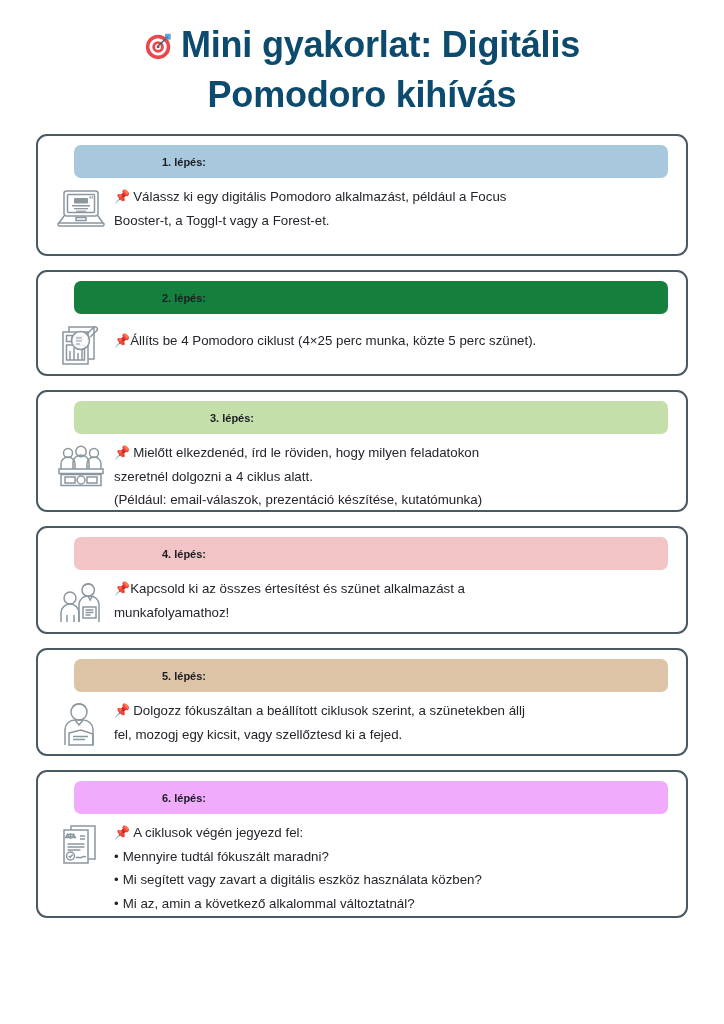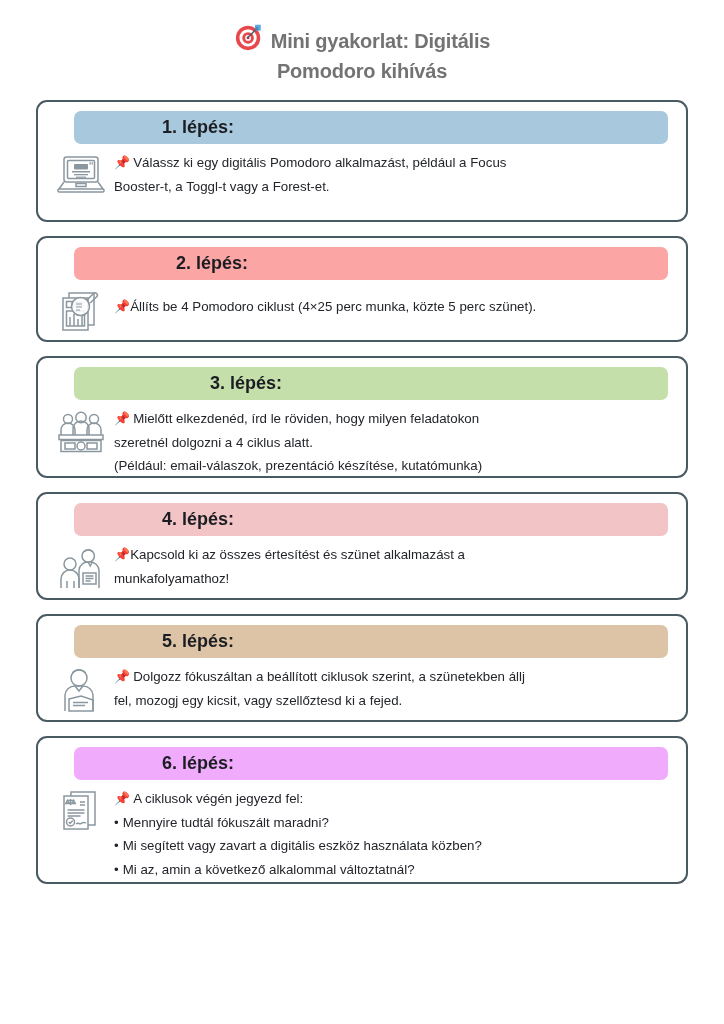--- a/index.html
+++ b/index.html
@@ -22,25 +22,25 @@
     padding: 22px 36px 10px 36px;
     position: relative;
   }
   
   .title-block {
     text-align: center;
     margin: 0 0 16px 0;
     padding: 0 18px;
   }
   .title-line {
-    font-size: 20px;
+    font-size: 36px;
     font-weight: bold;
     line-height: 1.28;
     letter-spacing: -0.2px;
-    color: #737373;
+    color: #0c4a6e;
   }
   .target-icon {
     display: inline-block;
     vertical-align: -4px;
     margin-right: 7px;
   }
   
   .card {
     border: 2px solid #4a5a63;
     border-radius: 11px;
@@ -50,21 +50,21 @@
     box-sizing: border-box;
   }
   .step-header {
     border-radius: 7px;
     height: 33px;
     display: flex;
     align-items: center;
     margin: 0 8px 4px 26px;
   }
   .step-header-label {
-    font-size: 18px;
+    font-size: 11px;
     font-weight: bold;
     color: #1b1d22;
     padding-left: 88px;
   }
   .card-body {
     display: flex;
     align-items: flex-start;
     padding-top: 2px;
   }
   .icon-cell {
@@ -155,21 +155,21 @@
       <div class="text-cell">
         <div class="para">
           <span class="pin">📌</span><span>Válassz ki egy digitális Pomodoro alkalmazást, például a Focus</span>
         </div>
         <div class="para"><span>Booster-t, a Toggl-t vagy a Forest-et.</span></div>
       </div>
     </div>
   </div>
 
   <div class="card c2">
-    <div class="step-header" style="background:#fca5a5;padding-left:14px;">
+    <div class="step-header" style="background:#15803d;">
       <span class="step-header-label">2. lépés:</span>
     </div>
     <div class="card-body">
       <div class="icon-cell">
         <svg width="52" height="46" viewBox="0 0 52 46">
           <g fill="none" stroke="#8b979e" stroke-width="1.5">
             <rect x="14" y="4" width="25" height="32"></rect>
             <rect x="8" y="9" width="25" height="32" fill="#ffffff"></rect>
             <rect x="11.5" y="12.5" width="6" height="6"></rect>
             <path d="M20 13.5 h9 M20 16.5 h9"></path>

